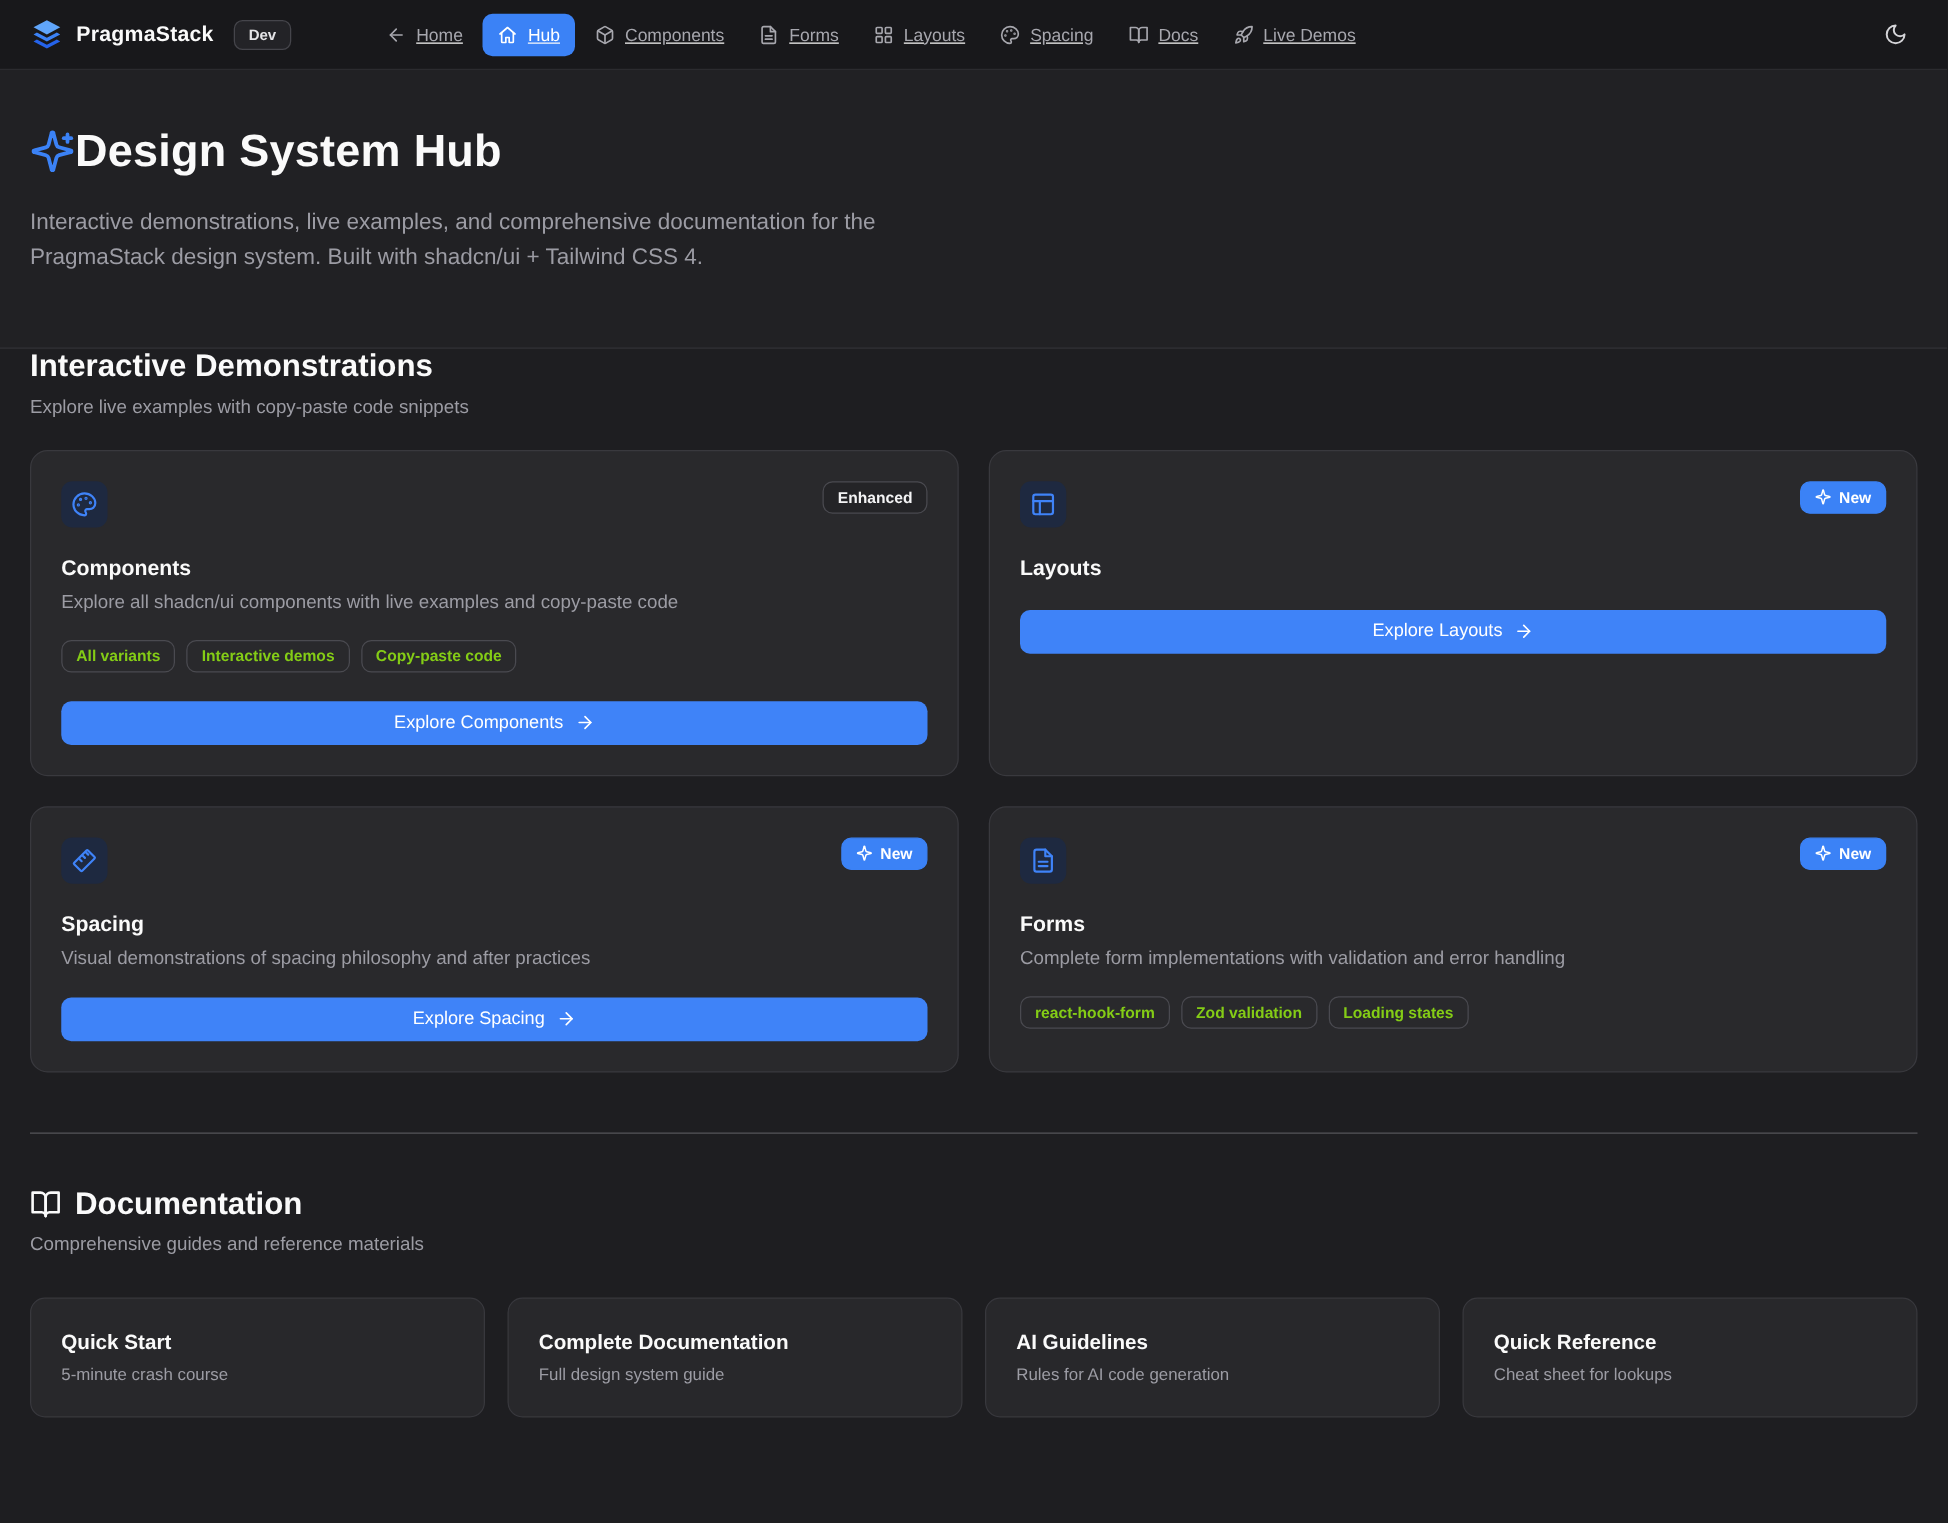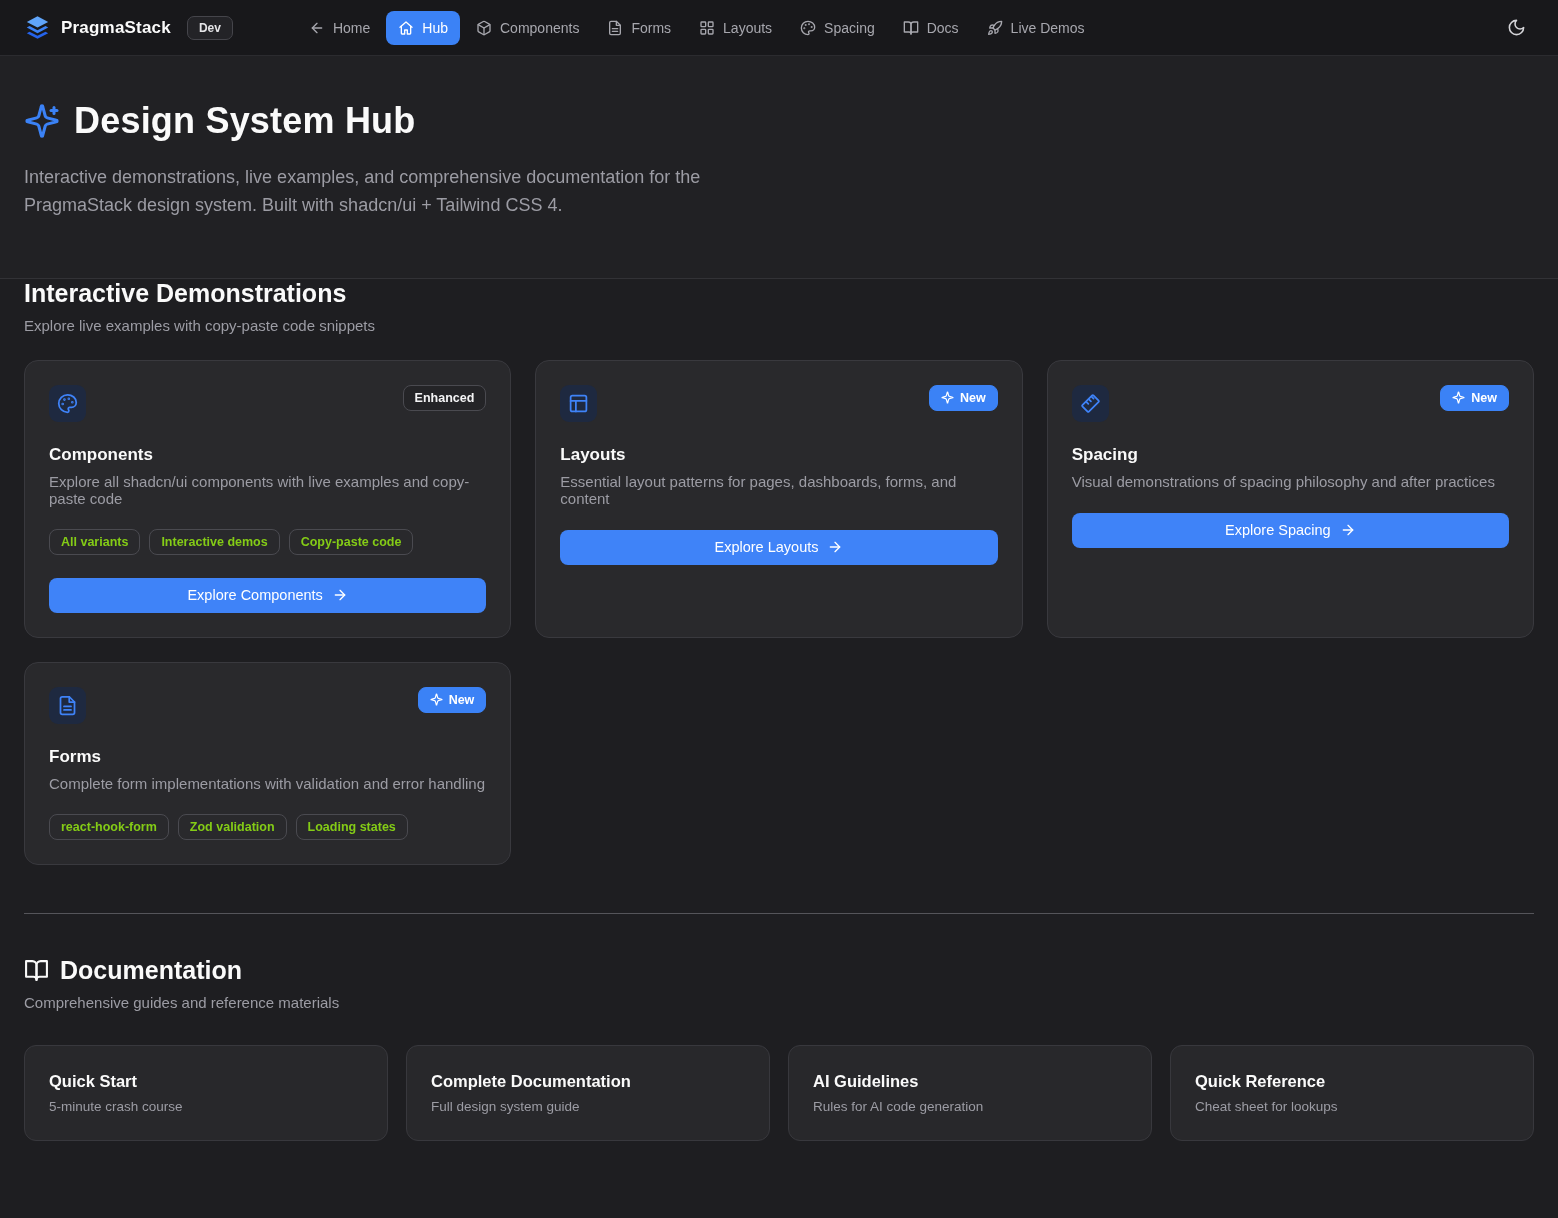--- a/index.html
+++ b/index.html
@@ -11,45 +11,45 @@
   .navbar {
     height: 56px; background: #18181b; border-bottom: 1px solid #2b2b2f;
     display: flex; align-items: center; padding: 0 24px; gap: 28px;
   }
   .brand { display: flex; align-items: center; gap: 10px; }
   .brand-name { font-size: 17px; font-weight: 700; letter-spacing: .2px; }
   .dev-badge {
     margin-left: 6px; font-size: 12px; font-weight: 700; color: #e4e4e7;
     background: #232327; border: 1px solid #45454b; border-radius: 7px; padding: 4px 11px;
   }
-  .nav-items { display: flex; align-items: center; gap: 4px; flex: 1; margin-left: 36px; }
+  .nav-items { display: flex; align-items: center; gap: 4px; flex: 1; margin-left: 36px; text-decoration: underline; }
   .nav-item {
     display: flex; align-items: center; gap: 8px; color: #a7a7ae; font-size: 14px;
     padding: 9px 12px; border-radius: 8px; cursor: pointer; background: transparent; border: none;
     font-family: inherit;
   }
   .nav-item.active { background: #3b82f6; color: #ffffff; }
   .theme-toggle { background: none; border: none; color: #d4d4d8; cursor: pointer; padding: 8px; border-radius: 8px; }
 
   
   .hero { background: #212124; border-bottom: 1px solid #323236; padding: 44px 24px 58px; }
-  .hero-title-row { display: flex; align-items: center; gap: 14px; }
+  .hero-title-row { display: flex; align-items: center; }
   .hero-title { font-size: 36px; font-weight: 700; letter-spacing: .2px; }
   .hero-desc {
     margin-top: 22px; font-size: 18px; line-height: 1.55; color: #9c9ca4; max-width: 745px;
   }
 
   
   .main { padding: 0 24px; }
   .section-head { }
   .section-title { font-size: 25px; font-weight: 700; display: flex; align-items: center; gap: 11px; }
   .section-sub { margin-top: 9px; font-size: 15px; color: #9c9ca4; }
 
   
-  .demo-grid { margin-top: 26px; display: grid; grid-template-columns: 1fr 1fr 1fr; gap: 24px; }
+  .demo-grid { margin-top: 26px; display: grid; grid-template-columns: 1fr 1fr; gap: 24px; }
   .demo-card {
     background: #29292c; border: 1px solid #39393e; border-radius: 14px; padding: 24px;
   }
   .demo-card-top { display: flex; align-items: flex-start; justify-content: space-between; }
   .icon-tile {
     width: 37px; height: 37px; border-radius: 9px; background: #1e2940;
     display: flex; align-items: center; justify-content: center; color: #3f83f8;
   }
   .badge-outline {
     font-size: 12.5px; font-weight: 700; color: #f4f4f5; background: #242427;
@@ -262,21 +262,20 @@
         <span class="badge-filled">
           <span>
             <svg width="13" height="13" viewBox="0 0 24 24" fill="none" stroke="currentColor" stroke-width="2.2" stroke-linecap="round" stroke-linejoin="round">
                 <path d="M9.9 15.5a2 2 0 0 0-1.4-1.4L2.4 12.5a.5.5 0 0 1 0-1L8.5 9.9A2 2 0 0 0 9.9 8.5l1.6-6.1a.5.5 0 0 1 1 0l1.6 6.1a2 2 0 0 0 1.4 1.4l6.1 1.6a.5.5 0 0 1 0 1l-6.1 1.6a2 2 0 0 0-1.4 1.4l-1.6 6.1a.5.5 0 0 1-1 0z"></path>
               </svg>
           </span>
           <span>New</span>
         </span>
       </div>
       <h3 class="demo-title">Layouts</h3>
-      <p class="demo-desc">Essential layout patterns for pages, dashboards, forms, and content</p>
       <button class="explore-btn">
         <span>Explore Layouts</span>
         <span>
           <svg width="16" height="16" viewBox="0 0 24 24" fill="none" stroke="currentColor" stroke-width="2" stroke-linecap="round" stroke-linejoin="round">
               <path d="M5 12h14"></path>
               <path d="m12 5 7 7-7 7"></path>
             </svg>
         </span>
       </button>
     </div>

